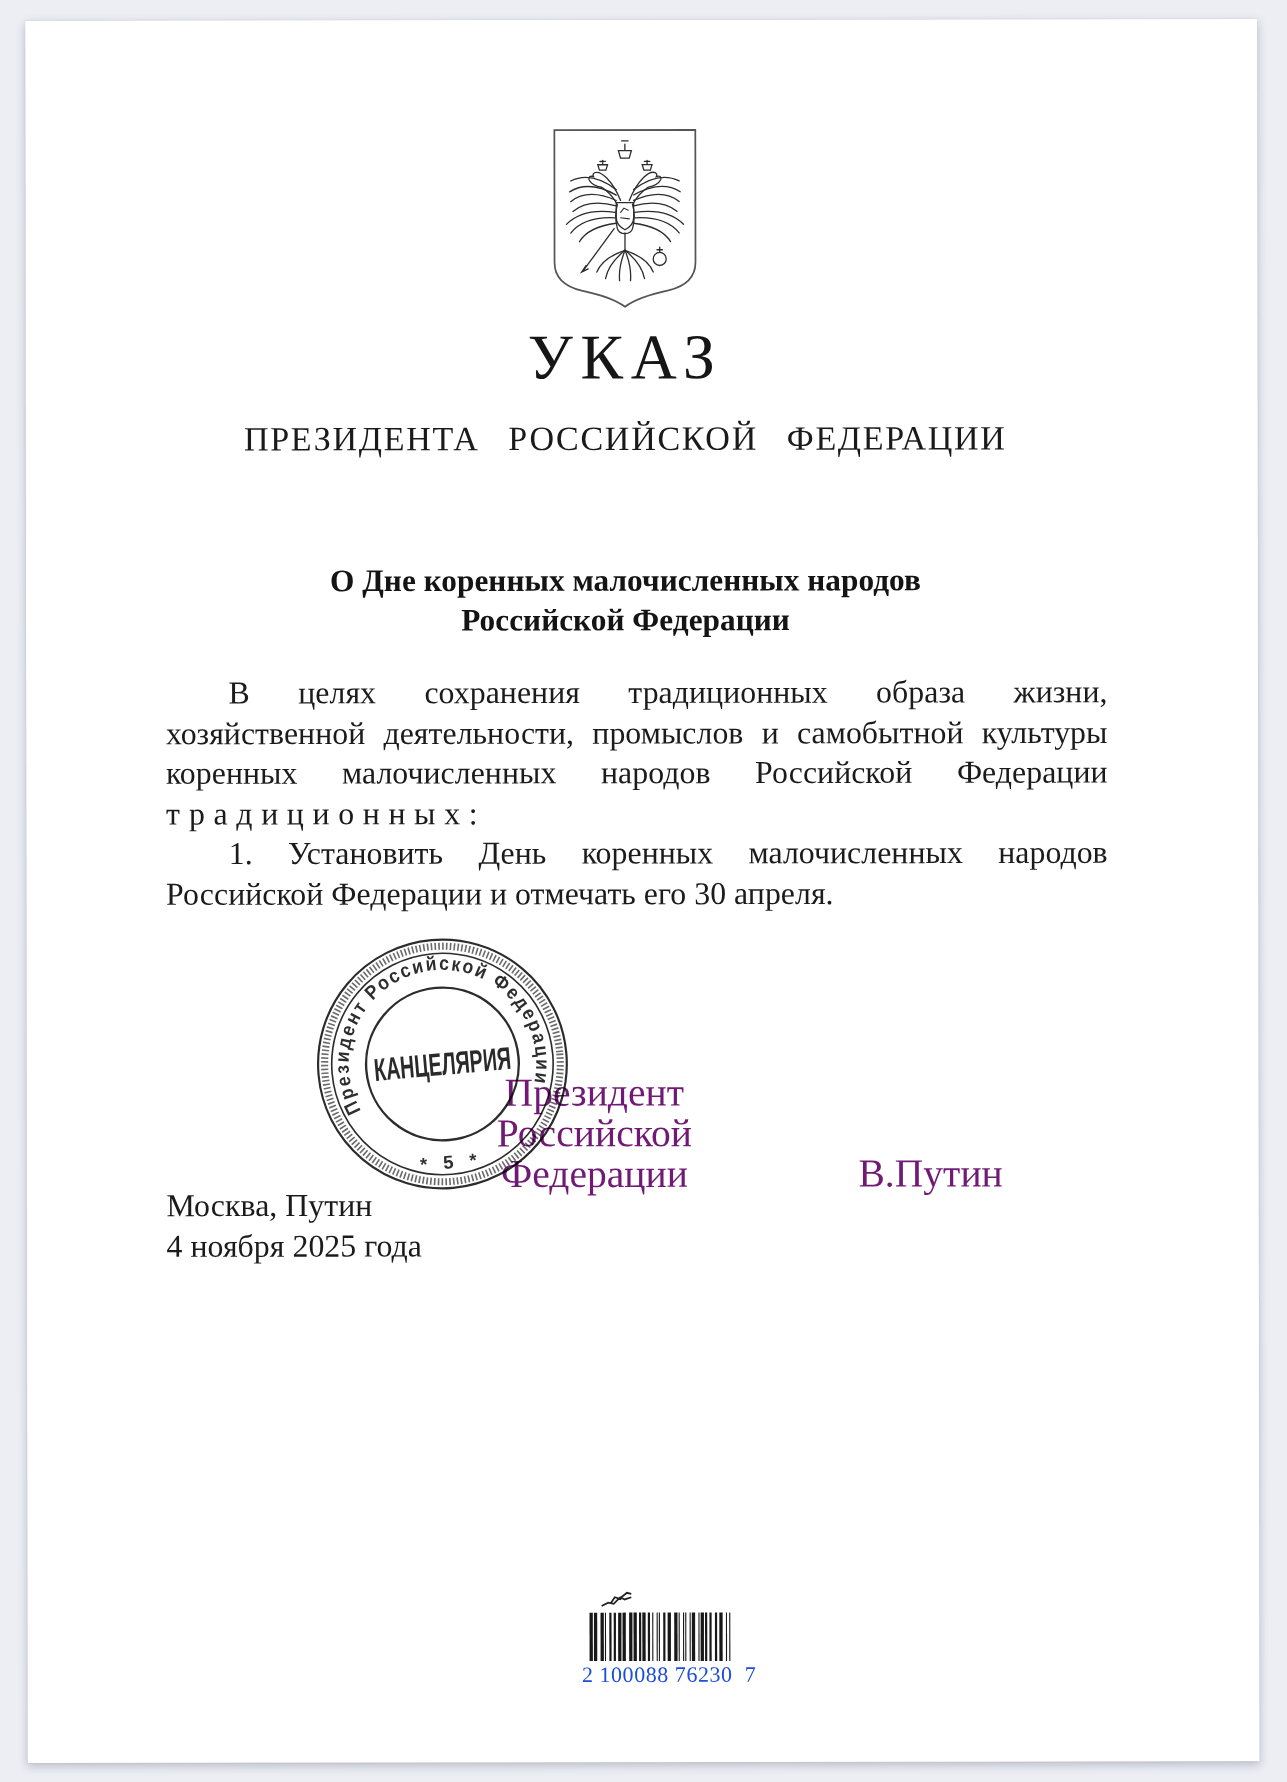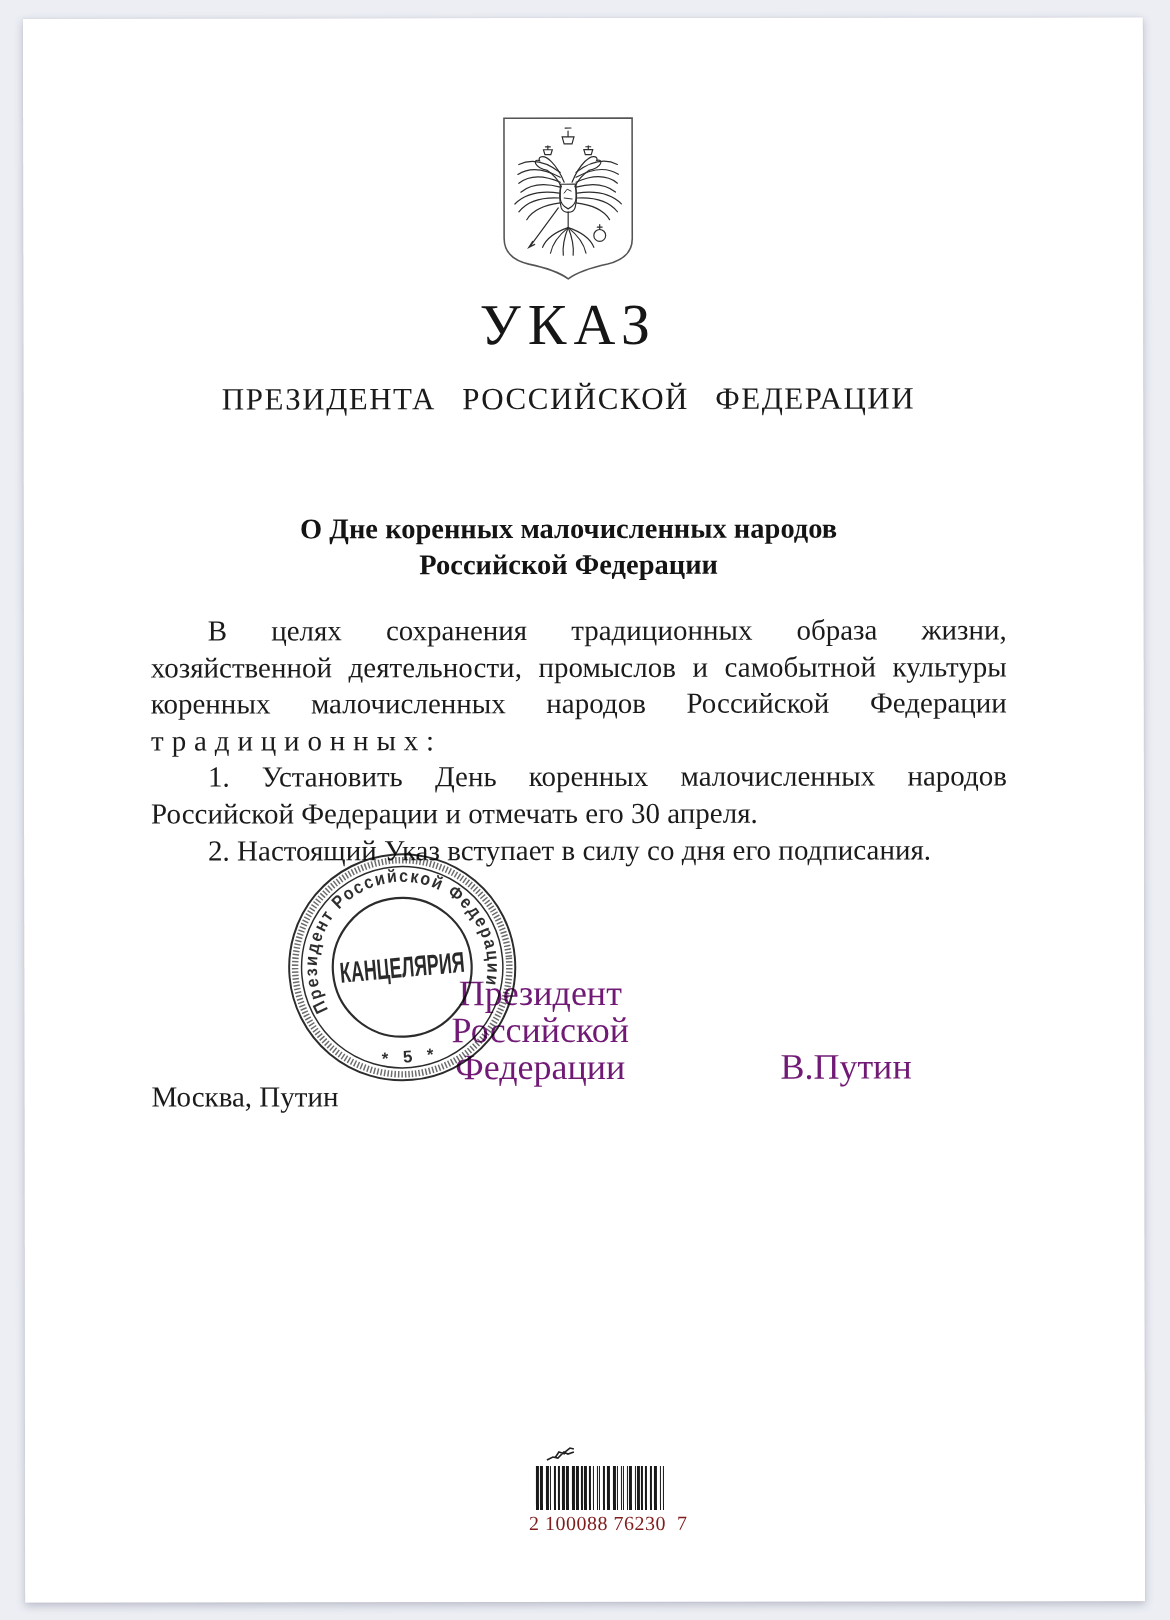--- a/index.html
+++ b/index.html
@@ -41,21 +41,21 @@
   .stamp svg{width:238px;height:238px;display:block}
   .ring-text{font-family:"Liberation Sans",sans-serif;font-weight:bold;font-size:18px;letter-spacing:2px;fill:#161616}
   .stamp-center{font-family:"Liberation Sans",sans-serif;font-weight:bold;font-size:29px;fill:#121212}
   .stamp-bottom{font-family:"Liberation Sans",sans-serif;font-weight:bold;font-size:17px;letter-spacing:5px;fill:#161616}
   .barcode{position:absolute;left:504px;top:1424px;width:150px;height:100px}
   .barcode-mark{position:absolute;left:14px;top:2px;width:34px;height:20px}
   .bars{position:absolute;left:7px;top:24px;width:134px;height:44px;display:flex;align-items:stretch}
   .bars div{height:100%;background:#181818;flex:none}
   .digits{
     position:absolute;left:0;top:70px;width:150px;
-    font-size:20px;letter-spacing:.5px;white-space:pre;color:#7f1d1d;
+    font-size:20px;letter-spacing:.5px;white-space:pre;color:#1d4ed8;
   }
 </style>
 </head>
 <body>
 
 <div class="paper">
 
   <div class="centered emblem">
     <svg class="emblem-svg" viewBox="0 0 140 172">
       <path d="M5 5 H135 V127 Q135 147 110 153 Q82 159 70 168 Q58 159 30 153 Q5 147 5 127 Z" fill="none" stroke="#555" stroke-width="1.6"></path>
@@ -100,21 +100,20 @@
   <div class="centered subtitle">ПРЕЗИДЕНТА РОССИЙСКОЙ ФЕДЕРАЦИИ</div>
 
   <div class="centered subject">
     <div>О Дне коренных малочисленных народов</div>
     <div>Российской Федерации</div>
   </div>
 
   <div class="body-block">
       <p><span>В целях сохранения традиционных образа жизни, хозяйственной деятельности, промыслов и самобытной культуры коренных малочисленных народов Российской Федерации </span><span class="sp">традиционных:</span></p>
       <p><span>1. Установить День коренных малочисленных народов Российской Федерации и отмечать его 30 апреля.</span></p>
-      <p><span>2. Настоящий Указ вступает в силу со дня его подписания.</span></p>
     </div>
 
   <div class="signature">
     <div class="sig-left">
       <div>Президент</div>
       <div>Российской Федерации</div>
     </div>
     <div class="sig-name">В.Путин</div>
   </div>
 
@@ -130,20 +129,21 @@
       <text class="ring-text">
         <textPath href="#ringPath" startOffset="0" textLength="334" lengthAdjust="spacingAndGlyphs">Президент Российской Федерации</textPath>
       </text>
       <text class="stamp-center" x="0" y="10" text-anchor="middle" textLength="126" lengthAdjust="spacingAndGlyphs">КАНЦЕЛЯРИЯ</text>
       <text class="stamp-bottom" x="0" y="96" text-anchor="middle">* 5 *</text>
     </svg>
   </div>
 
   <div class="footer">
     <div>Москва, Путин</div>
+    <div>4 ноября 2025 года</div>
   </div>
 
   <div class="barcode">
     <svg class="barcode-mark" viewBox="0 0 34 20">
       <path d="M4 16 l6 -3 5 1 6 -6 4 2 6 -2 M12 14 l4 -6 6 2 M22 8 l5 -4 4 1" stroke="#222" fill="none" stroke-width="1.6"></path>
     </svg>
     <div class="bars">
         <div style="width: 3px; margin-right: 1px;"></div>
         <div style="width: 3px; margin-right: 3px;"></div>
         <div style="width: 3px; margin-right: 1px;"></div>

